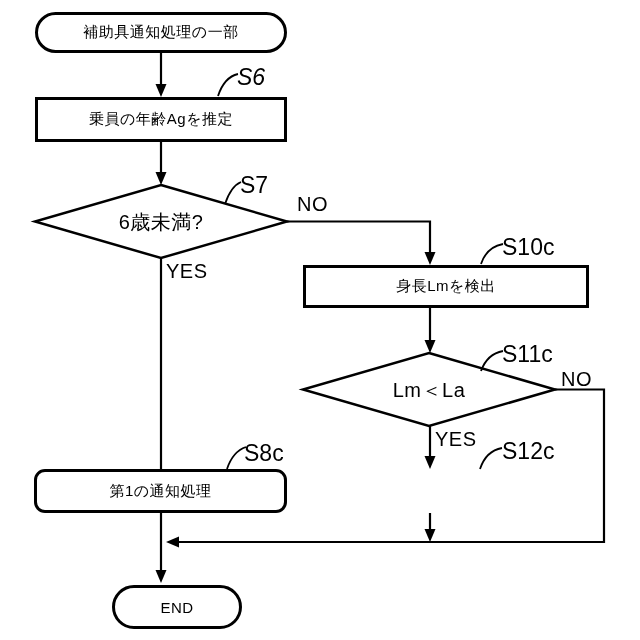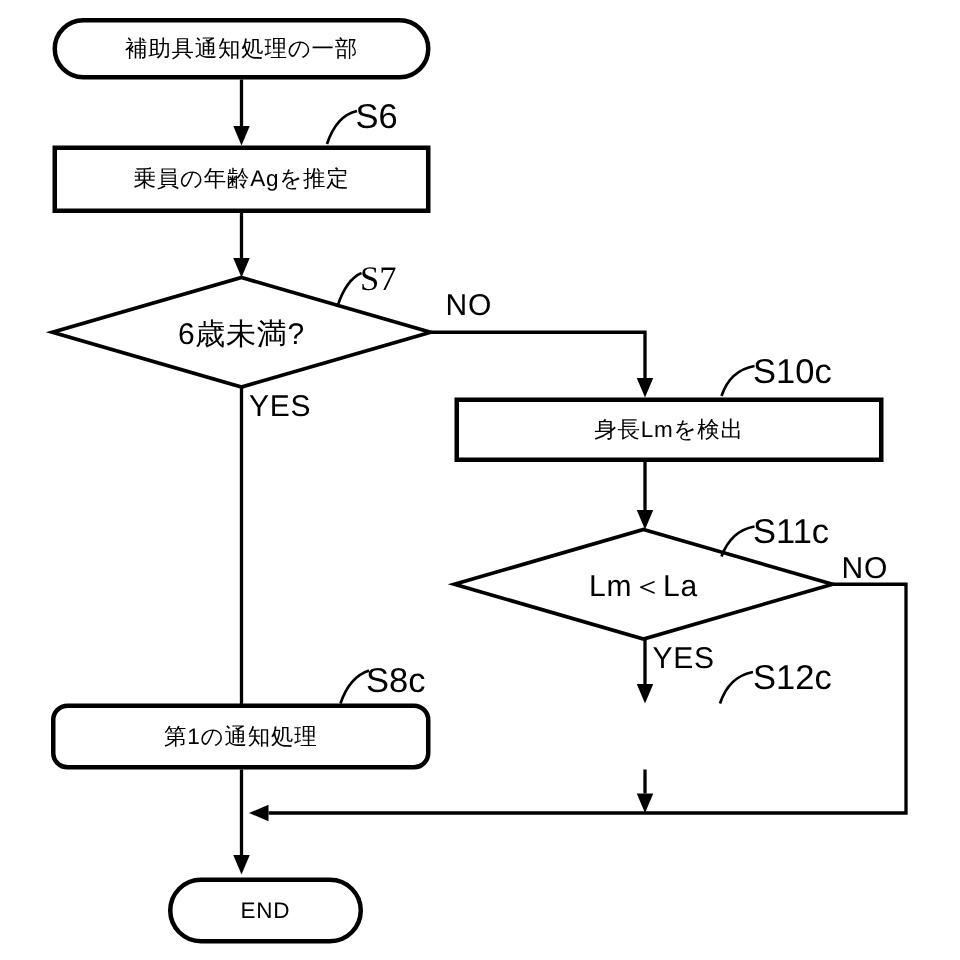--- a/index.html
+++ b/index.html
@@ -97,22 +97,22 @@
 
   <div class="node" style="left:34px;top:469px;width:253px;height:44px;border-radius:11px;">
     <span>第1の通知処理</span>
   </div>
 
 
   <div class="node terminal" style="left:112px;top:585px;width:130px;height:44px;">
     <span>END</span>
   </div>
 
-  <div class="step-label" style="left:237px;top:66px;">S6</div>
-  <div class="step-label" style="left:240px;top:174px;font-family:Liberation Serif, serif;">S7</div>
+  <div class="step-label" style="left:237px;top:66px;font-style:italic;">S6</div>
+  <div class="step-label" style="left:240px;top:174px;">S7</div>
   <div class="step-label" style="left:502px;top:236px;">S10c</div>
   <div class="step-label" style="left:502px;top:343px;">S11c</div>
   <div class="step-label" style="left:244px;top:442px;">S8c</div>
   <div class="step-label" style="left:502px;top:440px;">S12c</div>
 
   <div class="edge-label" style="left:297px;top:194px;">NO</div>
   <div class="edge-label" style="left:166px;top:261px;">YES</div>
   <div class="edge-label" style="left:561px;top:369px;">NO</div>
   <div class="edge-label" style="left:435px;top:429px;">YES</div>
 

